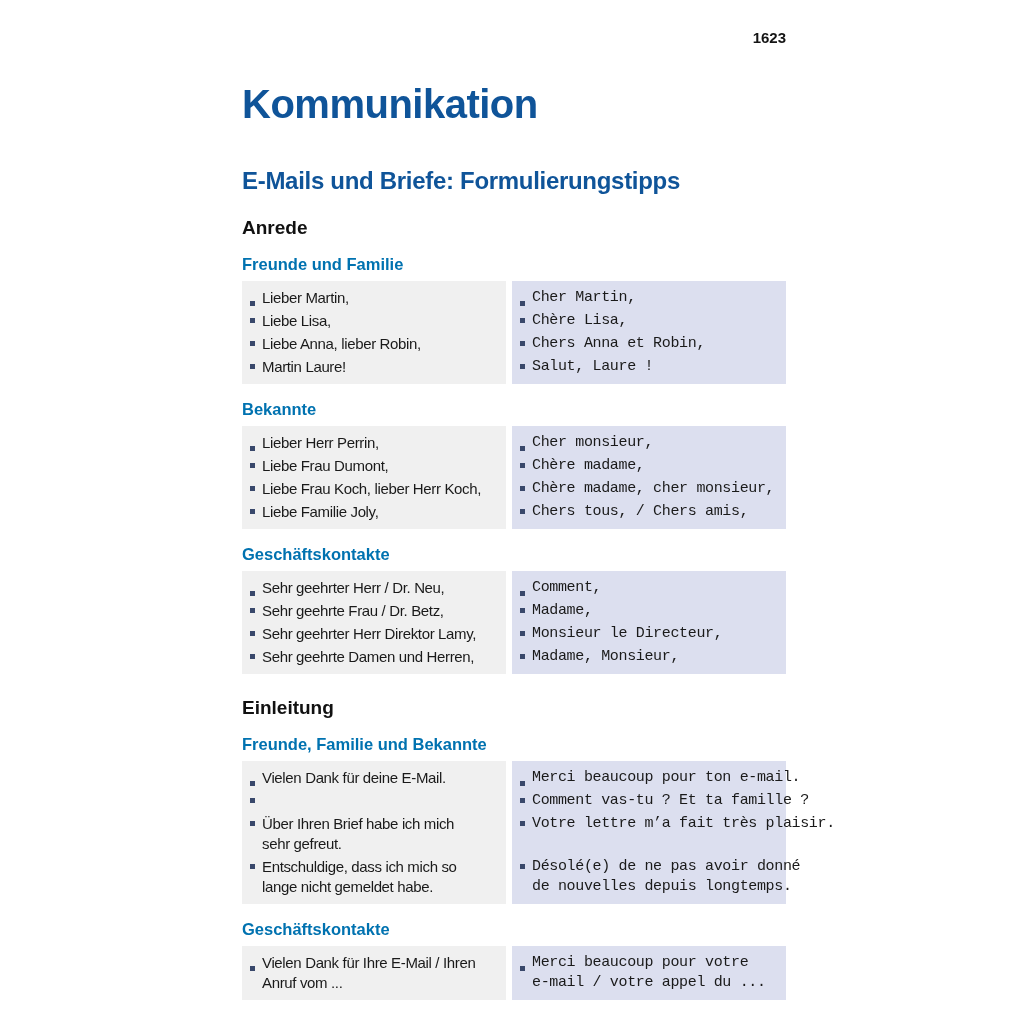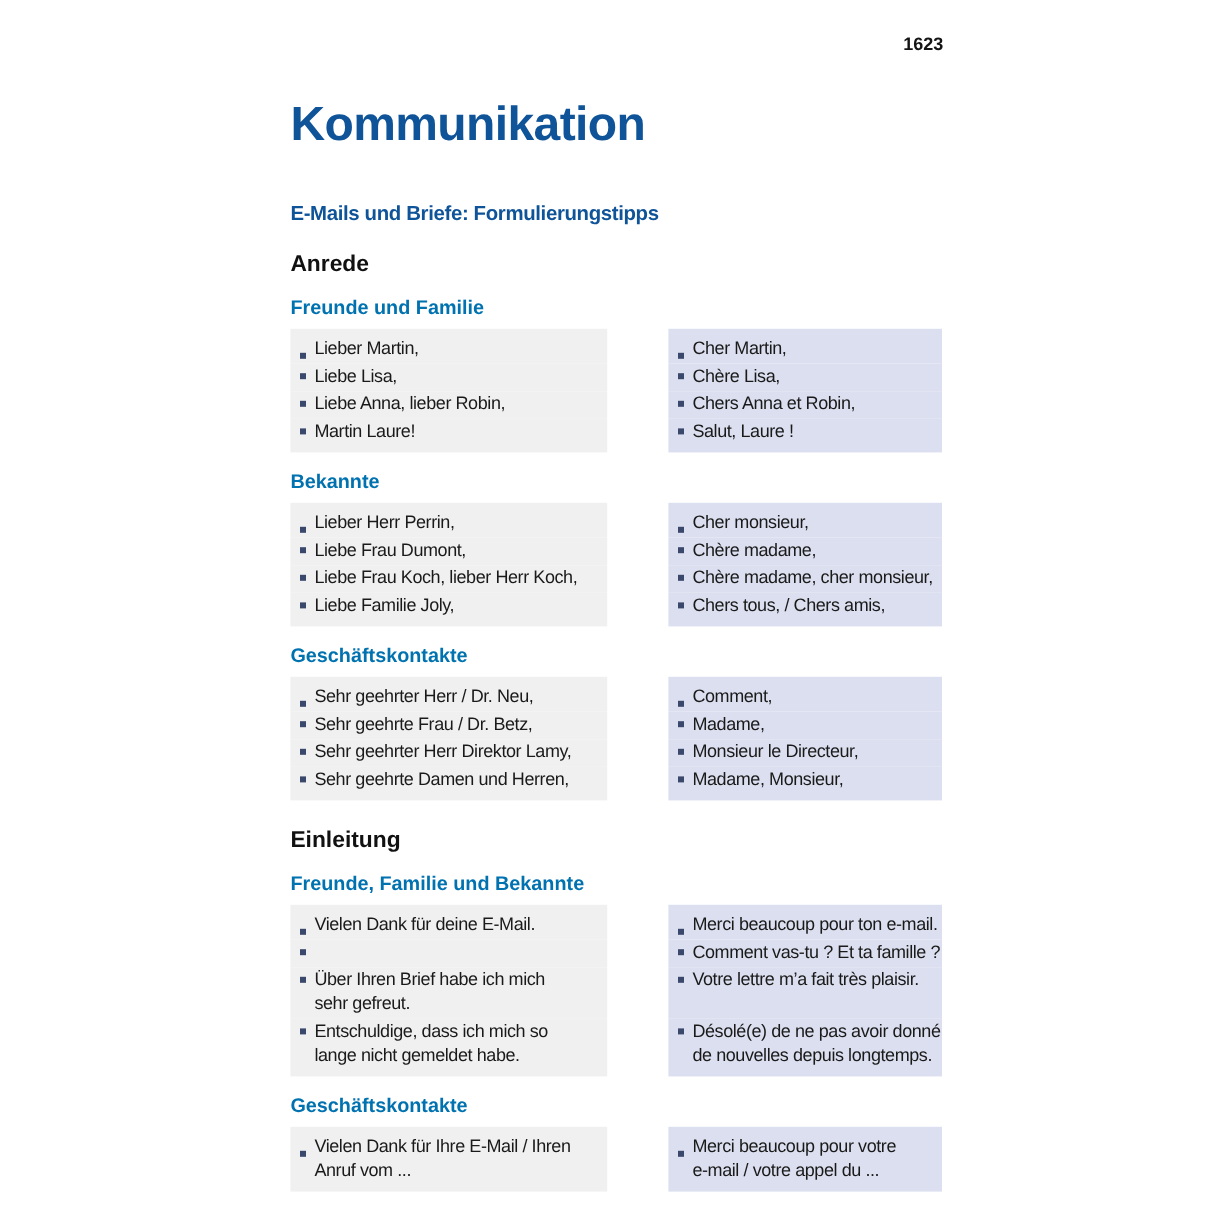--- a/index.html
+++ b/index.html
@@ -35,21 +35,21 @@
   h1.page-title {
     margin: 0;
     font-size: 40px;
     line-height: 1;
     font-weight: 700;
     color: var(--heading_blue, #0f5499);
     letter-spacing: -0.5px;
   }
   h2.page-subtitle {
     margin: 45px 0 0 0;
-    font-size: 17px;
+    font-size: 24px;
     line-height: 1;
     font-weight: 700;
     color: var(--heading_blue, #0f5499);
     letter-spacing: -0.3px;
   }
   h3.section-heading {
     margin: 25px 0 0 0;
     font-size: 19px;
     line-height: 1.1;
     font-weight: 700;
@@ -65,40 +65,40 @@
     font-weight: 700;
     color: var(--subheading_blue, #0072b0);
   }
   .table {
     display: block;
     margin: 0 0 2px 0;
   }
   .row {
     display: flex;
     align-items: stretch;
-    gap: 45px;
   }
   .cell {
     display: flex;
     align-items: flex-start;
     box-sizing: border-box;
     padding: 1.5px 0 1.5px 8px;
     font-size: 15px;
     line-height: 20px;
     letter-spacing: -0.35px;
     white-space: pre;
   }
   .cell.de {
     width: 264px;
     margin-right: 6px;
     background: var(--bg_de, #f0f0f0);
   }
   .cell.fr {
-    width: 228px;
+    width: 274px;
     background: var(--bg_fr, #dcdfef);
+    font-family: Liberation Mono, monospace;
   }
   .row:first-child .cell { padding-top: 7px; }
   .row:last-child .cell { padding-bottom: 7px; }
   .bullet {
     flex: none;
     width: 5px;
     height: 5px;
     margin-top: 7px;
     margin-right: 7px;
     background: var(--bullet, #39486b);

